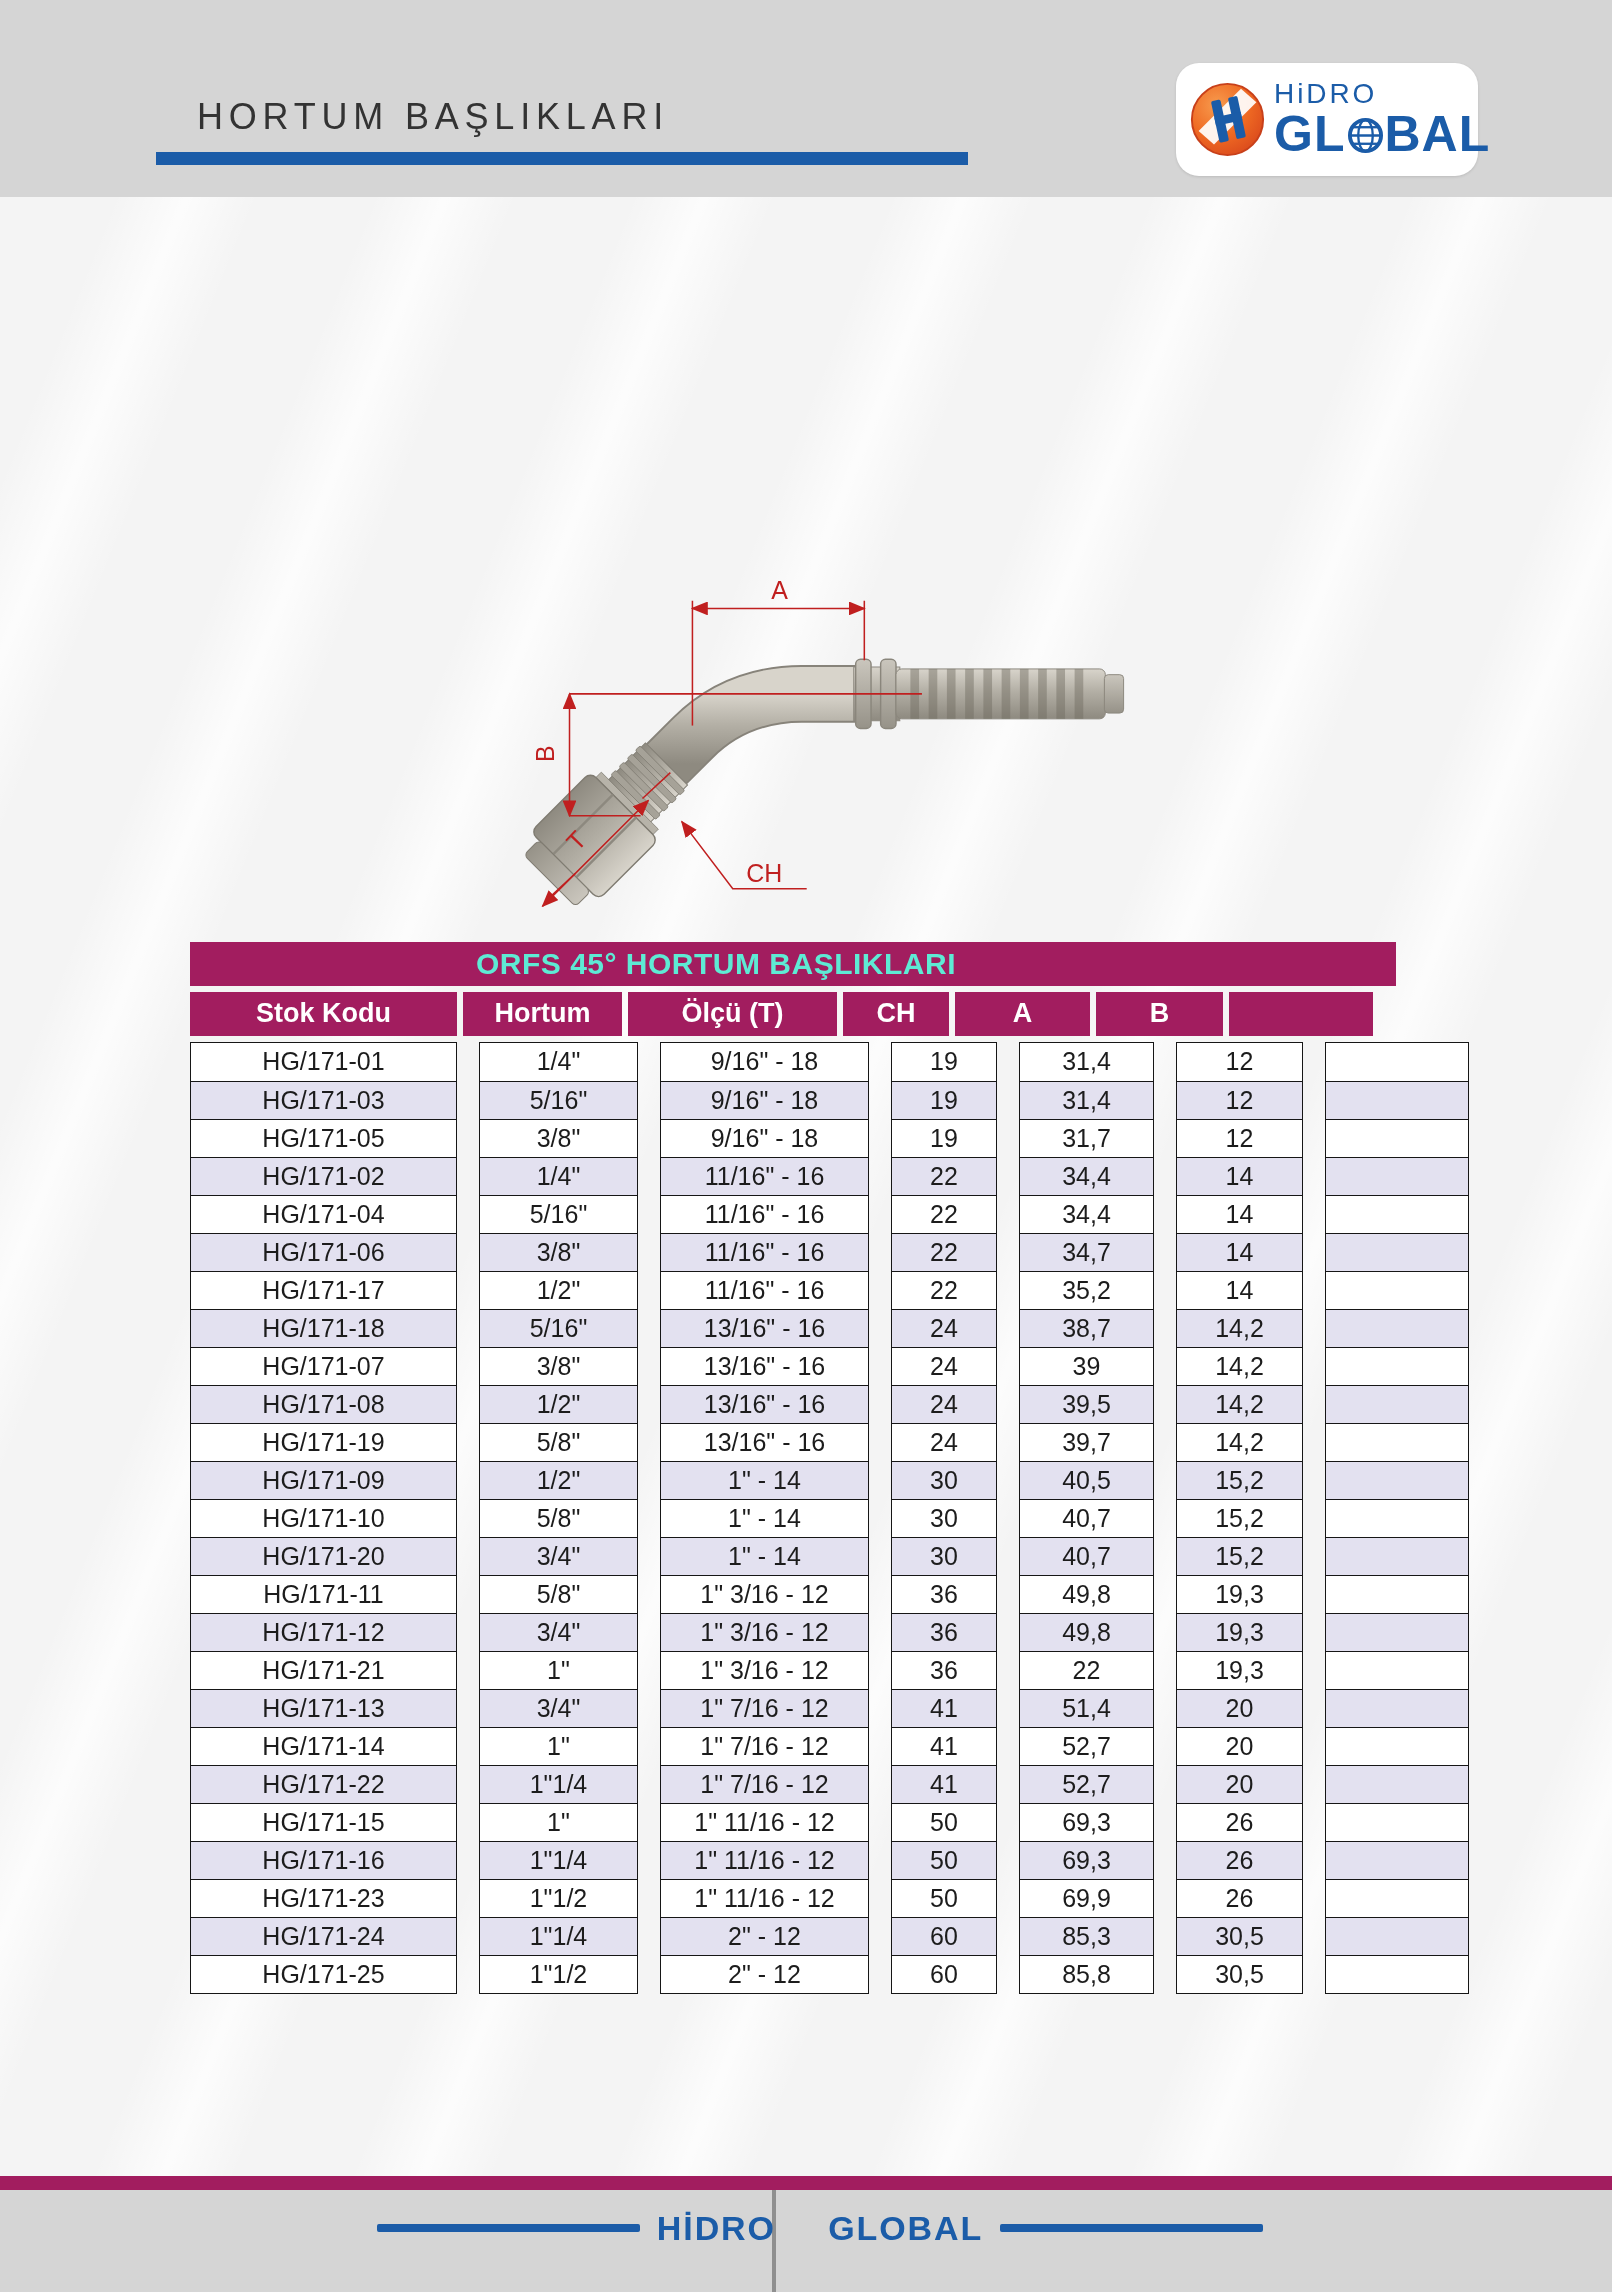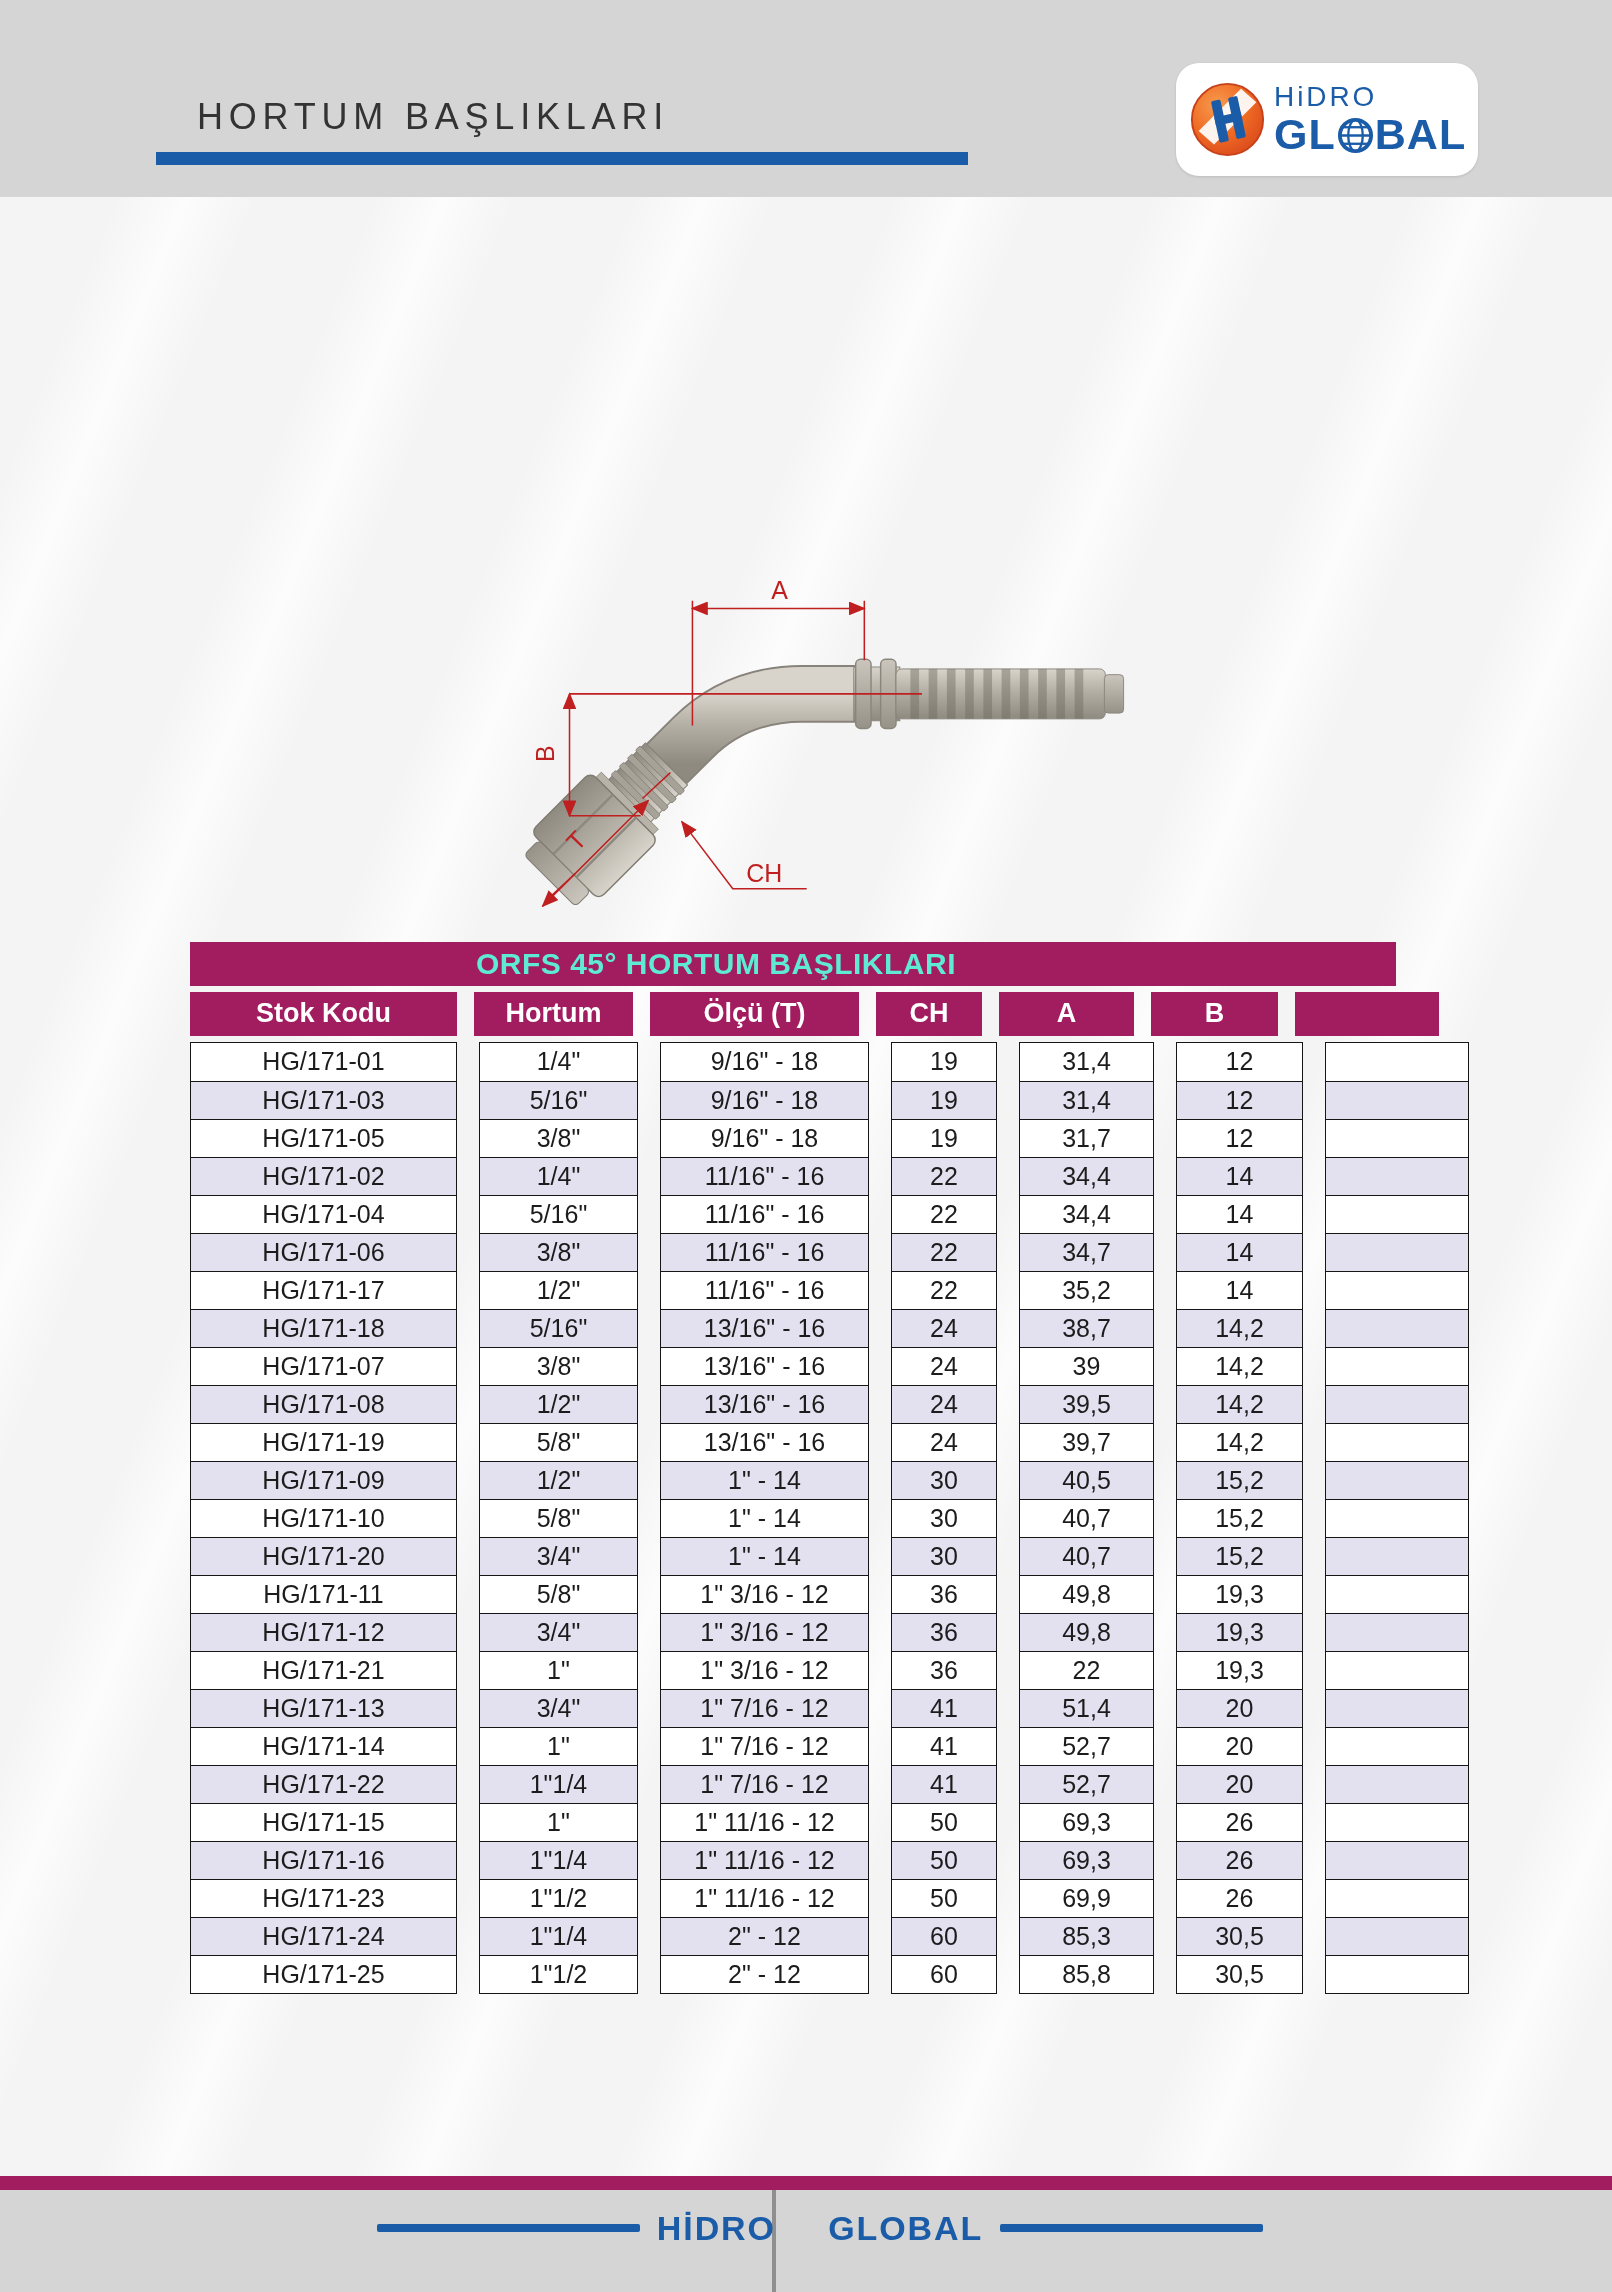--- a/index.html
+++ b/index.html
@@ -16,37 +16,37 @@
   }
   .title-underline{position:absolute;left:156px;top:152px;width:812px;height:12.5px;background:var(--blue);}
   .logo-box{
     position:absolute;left:1176px;top:63px;width:302px;height:113px;background:#fff;
     border-radius:23px;display:flex;align-items:center;padding:0 9.6px 0 13.4px;box-sizing:border-box;
     box-shadow:0 1px 2.9px rgba(0,0,0,.12);
   }
   .logo-icon{flex:0 0 auto;}
   .logo-text{margin-left:7.7px;line-height:1;color:var(--blue);}
   .logo-line1{font-size:28px;font-weight:normal;letter-spacing:2.9px;}
-  .logo-line2{font-size:43px;font-weight:bold;letter-spacing:1px;display:flex;align-items:center;margin-top:1.9px;}
+  .logo-line2{font-size:50px;font-weight:bold;letter-spacing:1px;display:flex;align-items:center;margin-top:1.9px;}
   .logo-line2 svg{margin:1.9px 1px 0 1px;}
   
   .content-area{
     position:absolute;left:0;top:197px;width:1612px;height:1979px;
     background-color:#f4f4f4;
     background-image:
       repeating-linear-gradient(112deg,
         rgba(255,255,255,0) 0px, rgba(255,255,255,0) 106px,
         rgba(255,255,255,.75) 173px, rgba(255,255,255,0) 240px);
   }
   
   .diagram{position:absolute;left:485px;top:367px;}
   .dim-label{font-size:26px;fill:var(--red);font-family:"Liberation Sans",sans-serif;}
   
   .table-wrap{position:absolute;left:190px;top:745px;width:1206px;}
-  .tgrid{display:grid;grid-template-columns:267px 159px 209px 106px 135px 127px 144px;column-gap:17px;}
+  .tgrid{display:grid;grid-template-columns:267px 159px 209px 106px 135px 127px 144px;column-gap:6px;}
   .table-title{
     width:1206px;height:44px;background:var(--magenta);color:#5eead4;font-weight:bold;font-size:30px;
     display:flex;align-items:center;justify-content:center;box-sizing:border-box;padding-right:154px;
     letter-spacing:0.5px;
   }
   .header-row{margin-top:5.8px;}
   .hcell{
     height:44px;background:var(--magenta);color:#fff;font-weight:bold;font-size:27px;
     display:flex;align-items:center;justify-content:center;
   }

